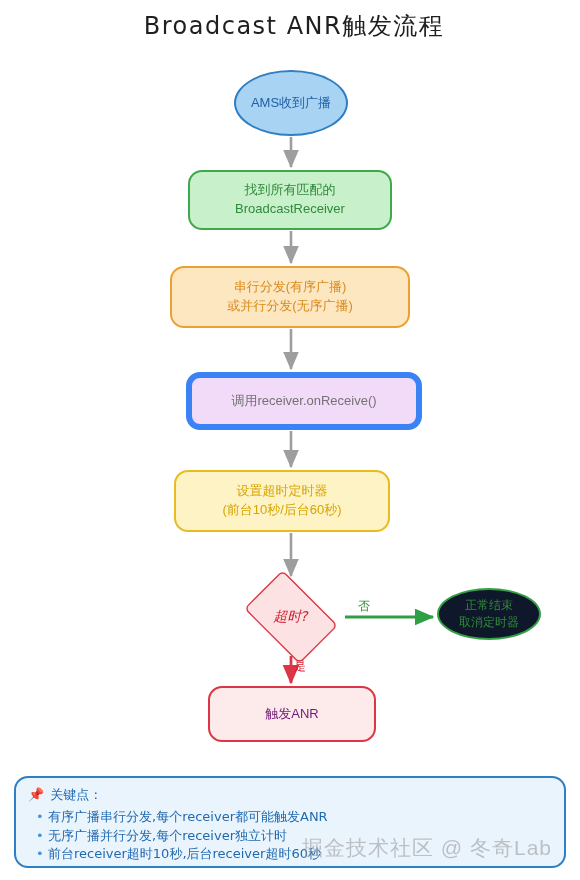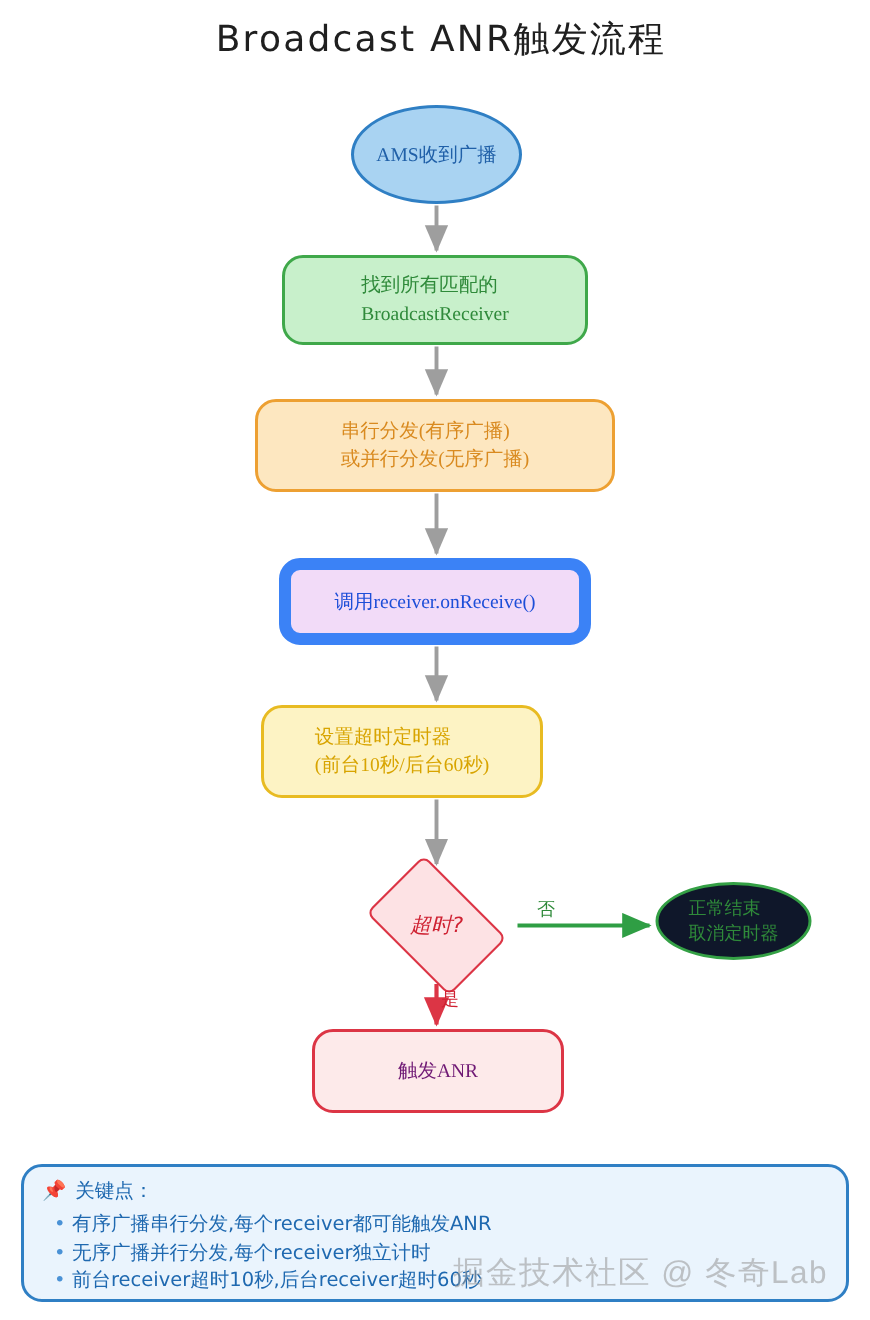--- a/index.html
+++ b/index.html
@@ -31,24 +31,24 @@
     font-family: "DejaVu Sans", sans-serif;
   }
 
   
   .node {
     position: absolute;
     box-sizing: border-box;
     display: flex;
     align-items: center;
     justify-content: center;
-    text-align: left;
+    text-align: center;
     line-height: 1.45;
     white-space: pre-line;
-    font-family: Liberation Serif, serif;
+    font-family: Liberation Sans, sans-serif;
   }
   .node-ellipse { border-radius: 50%; }
   .node-round { border-radius: 14px; }
 
   
   #n-start {
     left: 234px; top: 70px; width: 114px; height: 66px;
     background: #a9d3f2;
     border: 2px solid #2f7fc4;
     color: #2060a8;
@@ -65,29 +65,29 @@
   
   #n-dispatch {
     left: 170px; top: 266px; width: 240px; height: 62px;
     background: #fde7c0;
     border: 2px solid #eda032;
     color: #d98a1f;
     font-size: 13px;
   }
   
   #n-onreceive {
-    left: 186px; top: 372px; width: 208px; height: 58px;
+    left: 186px; top: 372px; width: 236px; height: 58px;
     background: #f2dbf8;
-    border: 8px solid #3b82f6;
-    color: #1d4ed8;
+    border: 6px solid #3b82f6;
+    color: #737373;
     font-size: 13px;
   }
   
   #n-timer {
-    left: 174px; top: 470px; width: 188px; height: 62px;
+    left: 174px; top: 470px; width: 216px; height: 62px;
     background: #fdf3c4;
     border: 2px solid #e8bb22;
     color: #d8a400;
     font-size: 13px;
   }
   
   #n-anr {
     left: 208px; top: 686px; width: 168px; height: 56px;
     background: #fdeaea;
     border: 2px solid #dc3545;

